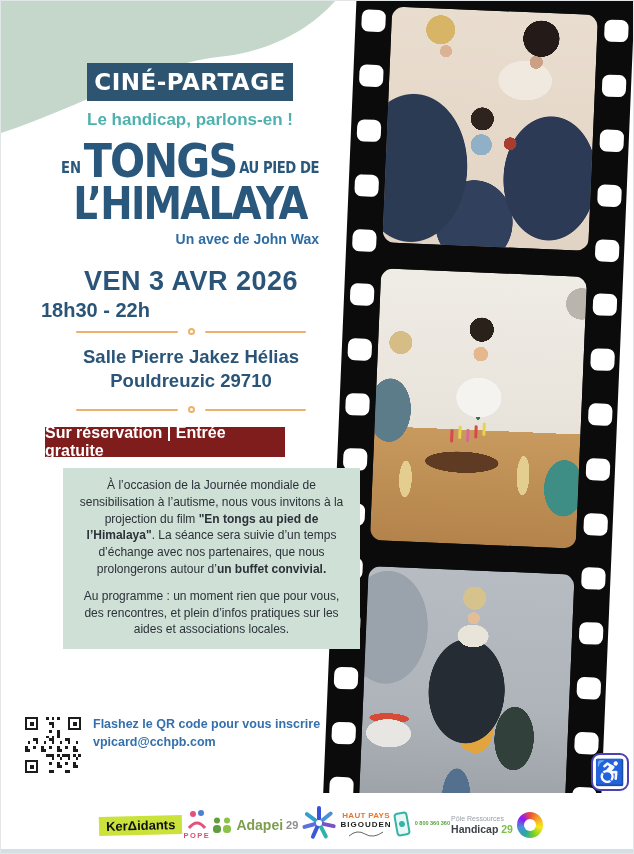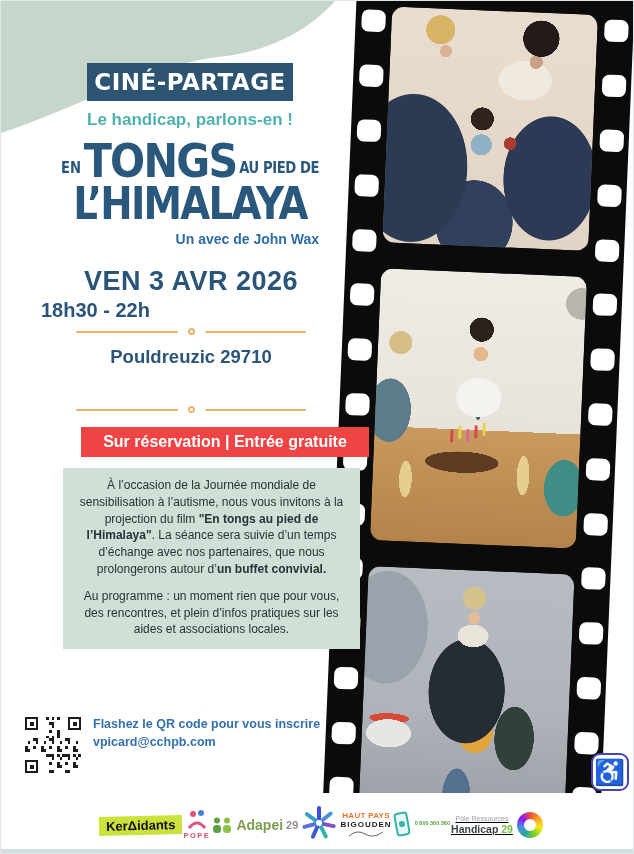--- a/index.html
+++ b/index.html
@@ -85,23 +85,23 @@
   .date { position:absolute; left:40px; top:265px; width:300px; text-align:center;
           color:#2a5578; font-weight:700; font-size:27px; letter-spacing:0.5px; }
   .time { position:absolute; left:40px; top:298px; width:300px; 
           color:#2a5578; font-weight:700; font-size:20px; }
   .divider { position:absolute; left:75px; width:230px; display:flex; align-items:center; gap:10px; }
   .d1 { top:327px; } .d2 { top:405px; }
   .d-line { flex:1; height:2px; background:#edb26a; border-radius:2px; }
   .d-dot  { width:7px; height:7px; border:2px solid #edb26a; border-radius:50%; }
   .venue { position:absolute; left:30px; top:344px; width:320px; text-align:center;
            color:#2a5578; font-weight:700; font-size:18.5px; line-height:1.3; }
-  .banner { position:absolute; left:44px; top:426px; width:288px; height:30px;
-            background:#ef4444; color:#fff; font-weight:700; font-size:16px;
-            display:flex; align-items:center; justify-content:center;margin-left:36px; }
+  .banner { position:absolute; left:44px; top:426px; width:240px; height:30px;
+            background:#7f1d1d; color:#fff; font-weight:700; font-size:16px;
+            display:flex; align-items:center; justify-content:center; }
   .descbox { position:absolute; left:62px; top:467px; width:297px; background:#cfe0d6;
              padding:9px 10px 11px; color:#2b3138; font-size:12px; line-height:1.4;
              text-align:center; }
   .descbox p + p { margin-top:10px; }
   .descbox .b { font-weight:700; }
 
   
   .qr { position:absolute; left:24px; top:716px; width:56px; height:56px; background:#fff; }
   .qr i { position:absolute; background:#1c1c1c; }
   .finder { position:absolute; width:13px; height:13px; border:2px solid #1c1c1c; }
@@ -125,21 +125,21 @@
   .lg-adapei { display:flex; align-items:center; gap:3px; }
   .adapei-name { color:#7d9e4f; font-size:14px; font-weight:700; }
   .adapei-num  { color:#8e8e8e; font-size:11px; font-weight:700; }
   .lg-hautpays { display:flex; flex-direction:column; align-items:center; line-height:1.1; }
   .hp1 { color:#e8762a; font-size:8px; font-weight:700; letter-spacing:0.3px; white-space:nowrap; }
   .hp2 { color:#1c1c1c; font-size:8px; font-weight:700; letter-spacing:1px; white-space:nowrap; }
   .lg-phone { display:flex; align-items:flex-start; gap:4px; }
   .ph-num { color:#58a33c; font-size:5.5px; font-weight:700; white-space:nowrap; }
   .ph-bar { width:26px; height:2px; background:#bfc4c6; margin-top:3px; }
   .lg-pole { display:flex; align-items:center; gap:4px; }
-  .pole-txt { text-align:center; line-height:1.15;text-decoration:underline; }
+  .pole-txt { text-align:left; line-height:1.15; }
   .pl1 { color:#9aa0a4; font-size:7px; white-space:nowrap; }
   .pl2 { color:#3c4247; font-size:10.5px; font-weight:700; white-space:nowrap; }
   .pl2 .num { color:#7ac143; }
   .pole-swirl { width:26px; height:26px; border-radius:50%; position:relative;
     background:conic-gradient(#e94f3c,#f5a623,#f8e71c,#7ed321,#2aa8a0,#4a90d9,#9013fe,#e94f3c); }
   .pole-swirl::after { content:""; position:absolute; inset:7px; background:#fff; border-radius:50%; }
 
   .bottom-edge { position:absolute; left:0; right:0; bottom:0; height:4px; background:#d4dfe5; }
 </style>
 </head>
@@ -217,20 +217,21 @@
   <div class="date">VEN 3 AVR 2026</div>
   <div class="time">18h30 - 22h</div>
 
   <div class="divider d1">
     <span class="d-line"></span>
     <span class="d-dot"></span>
     <span class="d-line"></span>
   </div>
 
   <div class="venue">
+    <div>Salle Pierre Jakez Hélias</div>
     <div>Pouldreuzic 29710</div>
   </div>
 
   <div class="divider d2">
     <span class="d-line"></span>
     <span class="d-dot"></span>
     <span class="d-line"></span>
   </div>
 
   <div class="banner">Sur réservation | Entrée gratuite</div>

